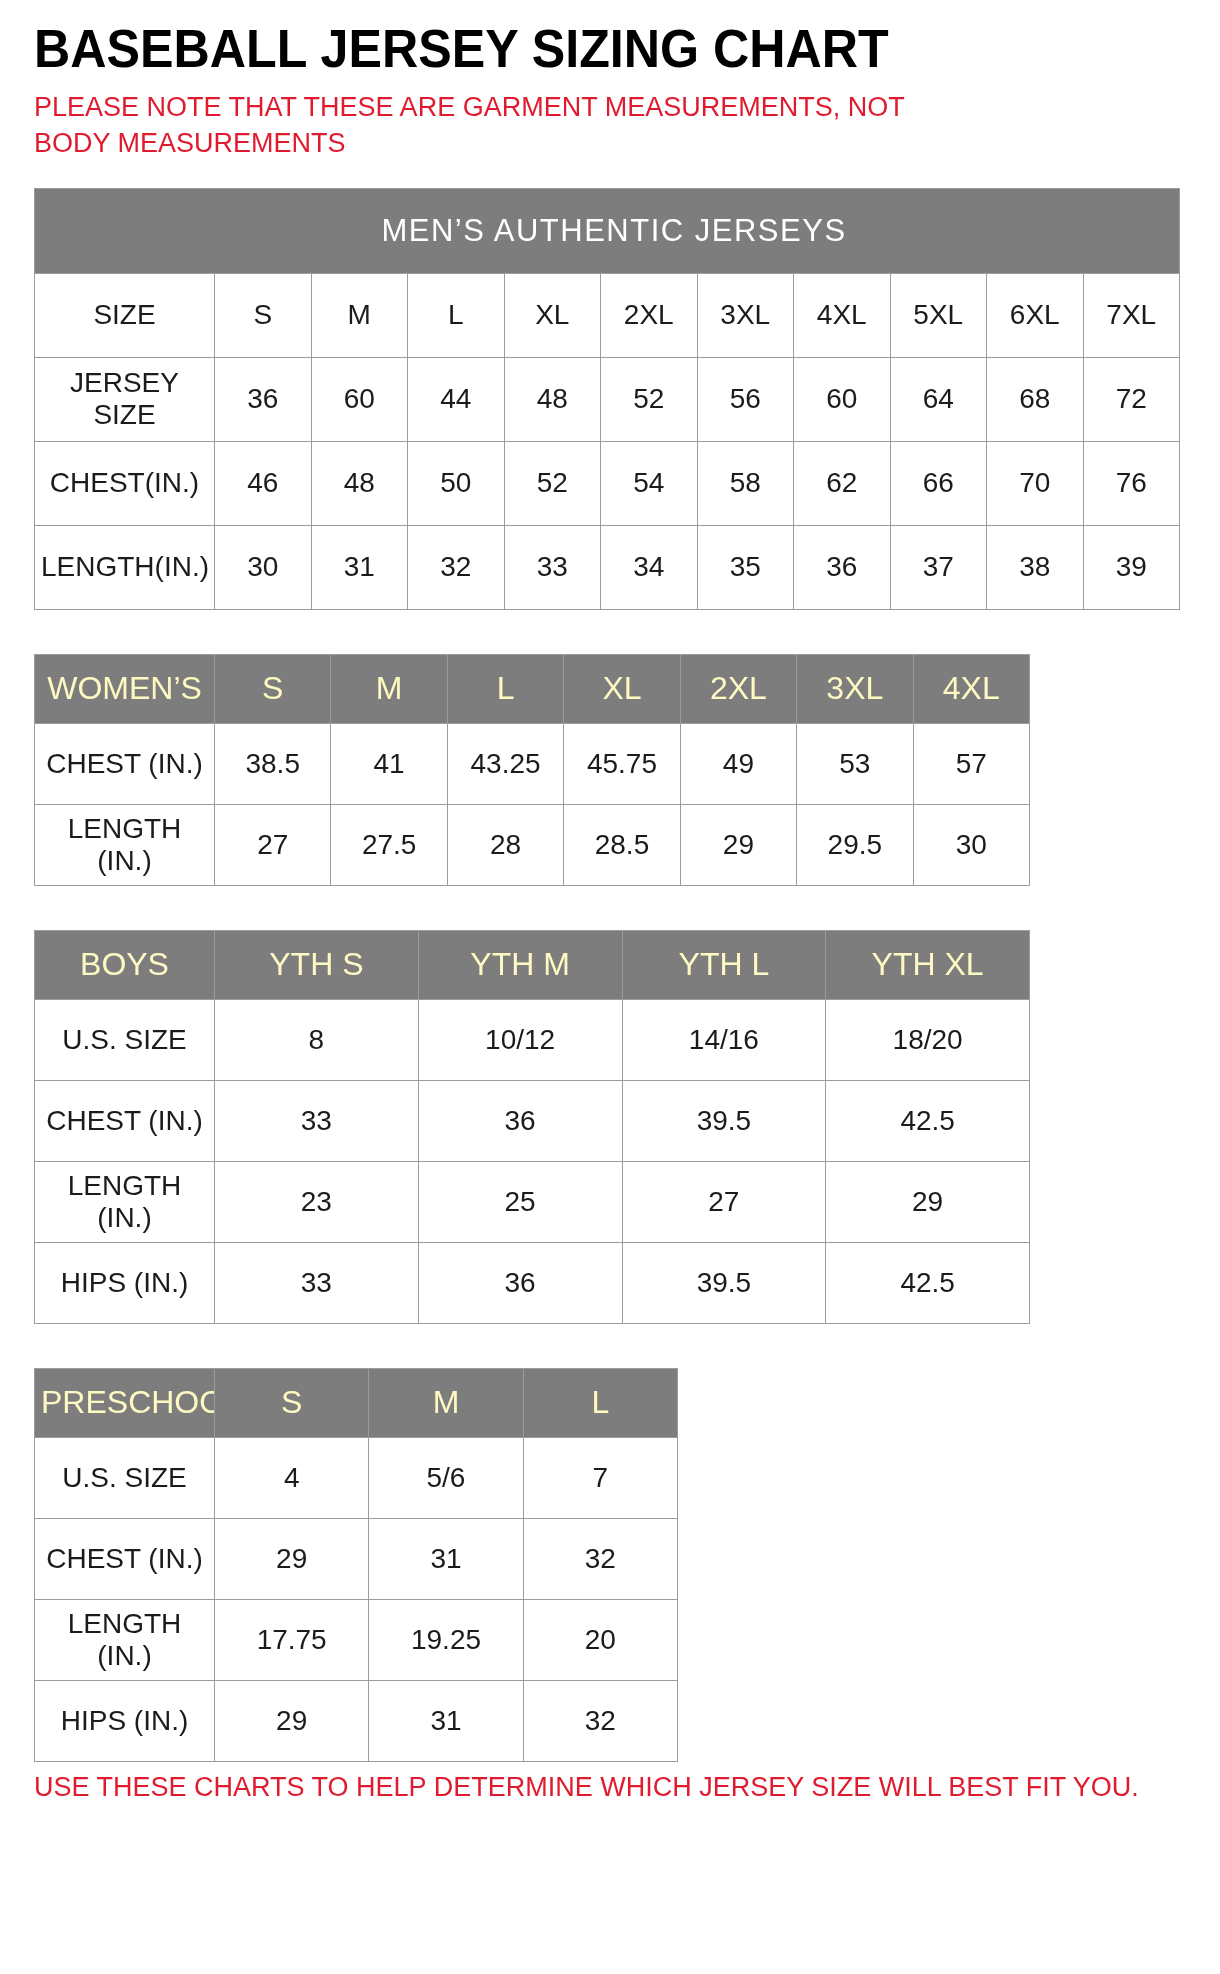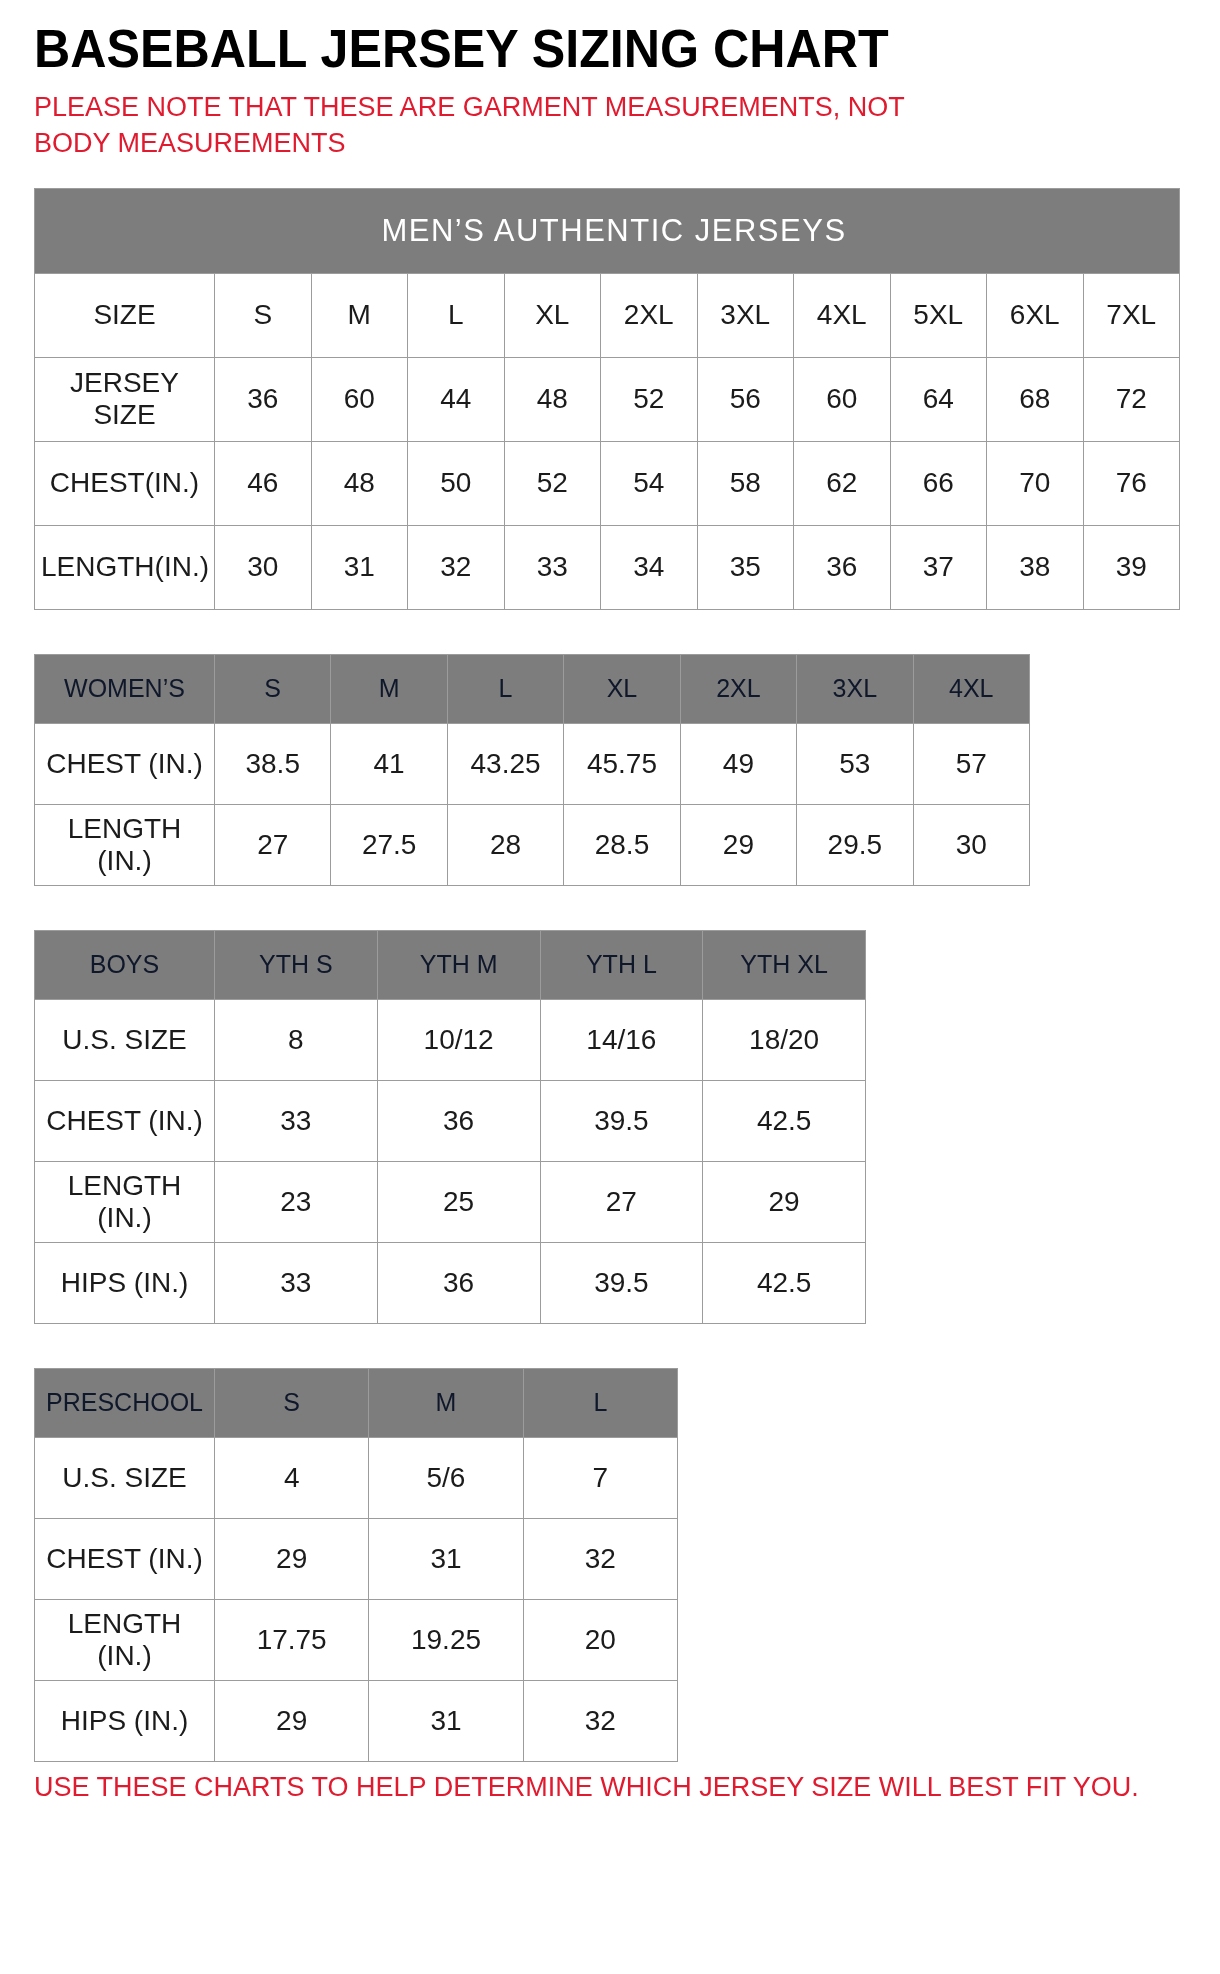--- a/index.html
+++ b/index.html
@@ -44,21 +44,21 @@
     max-width:1160px;
     white-space:nowrap;
   }
   table.sizing-table{
     border-collapse:collapse;
     table-layout:fixed;
     margin:0 0 44px 0;
   }
   table.mens{width:1146px;}
   table.womens{width:996px;}
-  table.boys{width:832px;}
+  table.boys{width:996px;}
   table.preschool{width:644px;margin-bottom:7px;}
   .sizing-table th,
   .sizing-table td{
     border:1px solid var(--border);
     font-weight:400;
     font-size:28px;
     text-align:center;
     vertical-align:middle;
     color:var(--ink);
     padding:2px 6px;
@@ -67,23 +67,23 @@
   .sizing-table .banner-cell{
     background:var(--gray);
     color:#ffffff;
     font-size:31px;
     height:80px;
     letter-spacing:1.5px;
     padding-left:20px;
   }
   .sizing-table tr.head th{
     background:var(--gray);
-    color:#0f172a;
+    color:#fef9c3;
     height:64px;
-    font-size:25px;
+    font-size:32px;
   }
   .sizing-table tr.data-row th,
   .sizing-table tr.data-row td{
     height:76px;
     background:#ffffff;
   }
   table.mens tr.data-row th,
   table.mens tr.data-row td{
     height:79px;
   }

